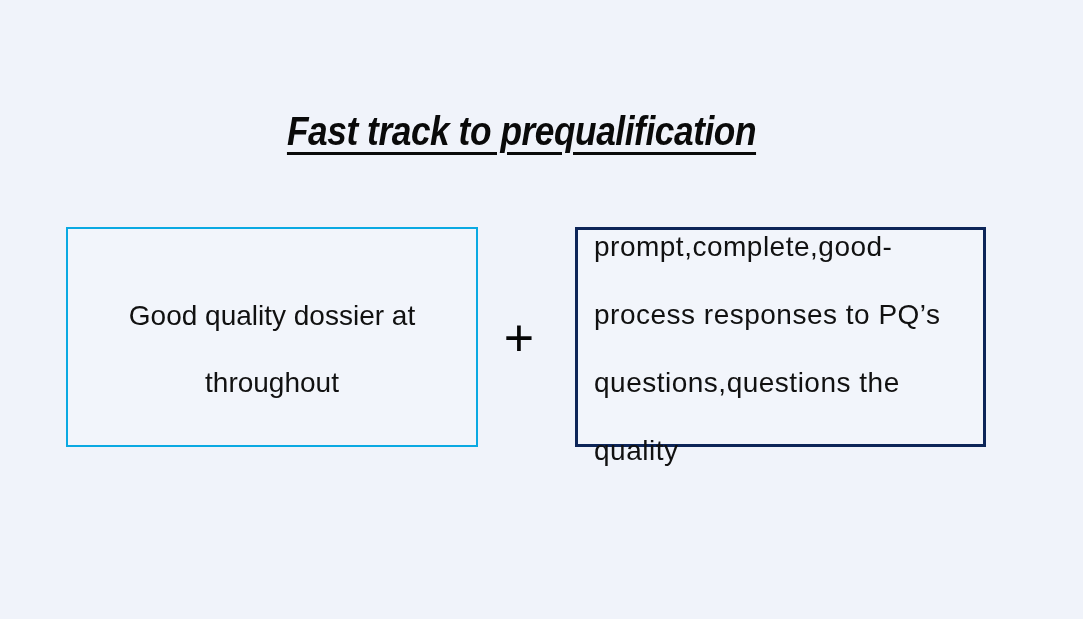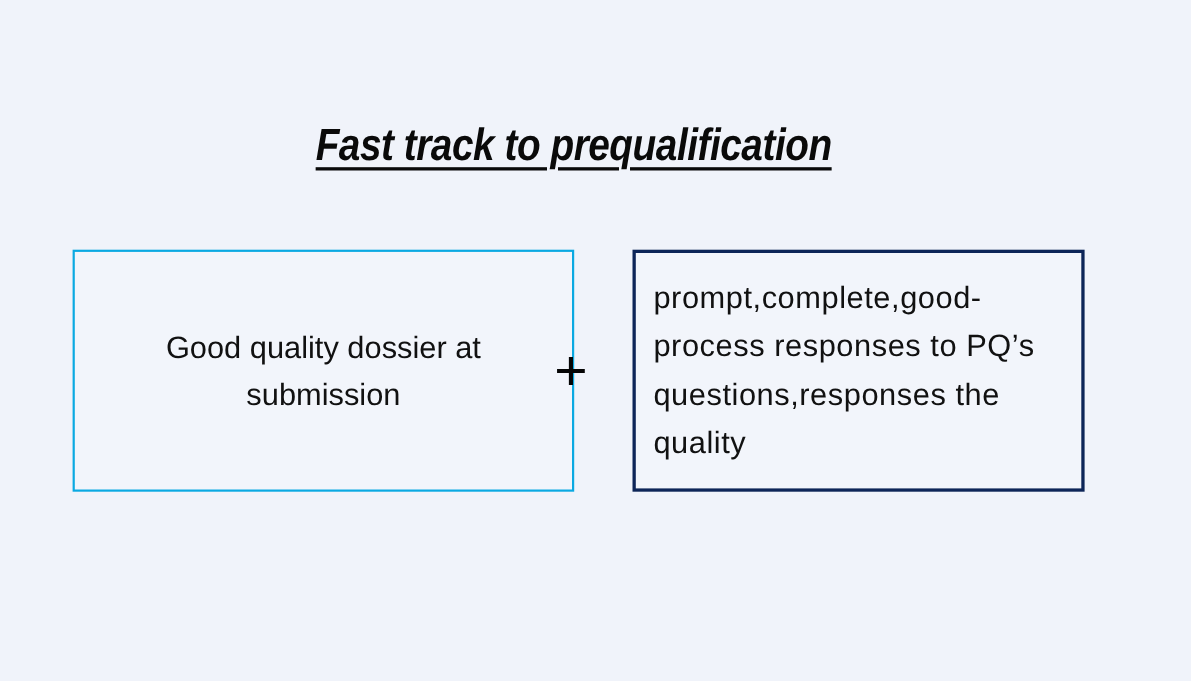--- a/index.html
+++ b/index.html
@@ -44,39 +44,40 @@
     top: 227px;
     height: 220px;
     box-sizing: border-box;
     background: #F2F5FB;
     display: flex;
     flex-direction: column;
     justify-content: center;
   }
   .box-left {
     left: 66px;
-    width: 456px;
+    width: 412px;
     border: 2px solid #0AA9E2;
     align-items: center;
     text-align: center;
   }
   .box-right {
     left: 575px;
     width: 411px;
     border: 3px solid #0D2558;
     align-items: flex-start;
     text-align: left;
     padding-left: 16px;
     padding-right: 8px;
   }
   .box-line {
     display: block;
     font-size: 28px;
     line-height: 43px;
     color: #111111;
+    margin-top: 24px;
   }
   .box-right .box-line {
     line-height: 44px;
     letter-spacing: 0.5px;
   }
   .plus {
     position: absolute;
     left: 519px;
     top: 340px;
     transform: translate(-50%, -54%);
@@ -88,25 +89,25 @@
 </style>
 </head>
 <body>
 
 <div class="canvas">
 
   <h1 class="title">Fast track to prequalification</h1>
 
   <div class="box box-left">
     <span class="box-line">Good quality dossier at</span>
-    <span class="box-line">submission</span>
+    <span class="box-line">throughout</span>
   </div>
 
   <div class="plus">+</div>
 
   <div class="box box-right">
     <span class="box-line">prompt,complete,good-</span>
     <span class="box-line">process responses to PQ’s</span>
-    <span class="box-line">questions,responses the</span>
+    <span class="box-line">questions,questions the</span>
     <span class="box-line">quality</span>
   </div>
 
 </div>
 
 </body></html>

